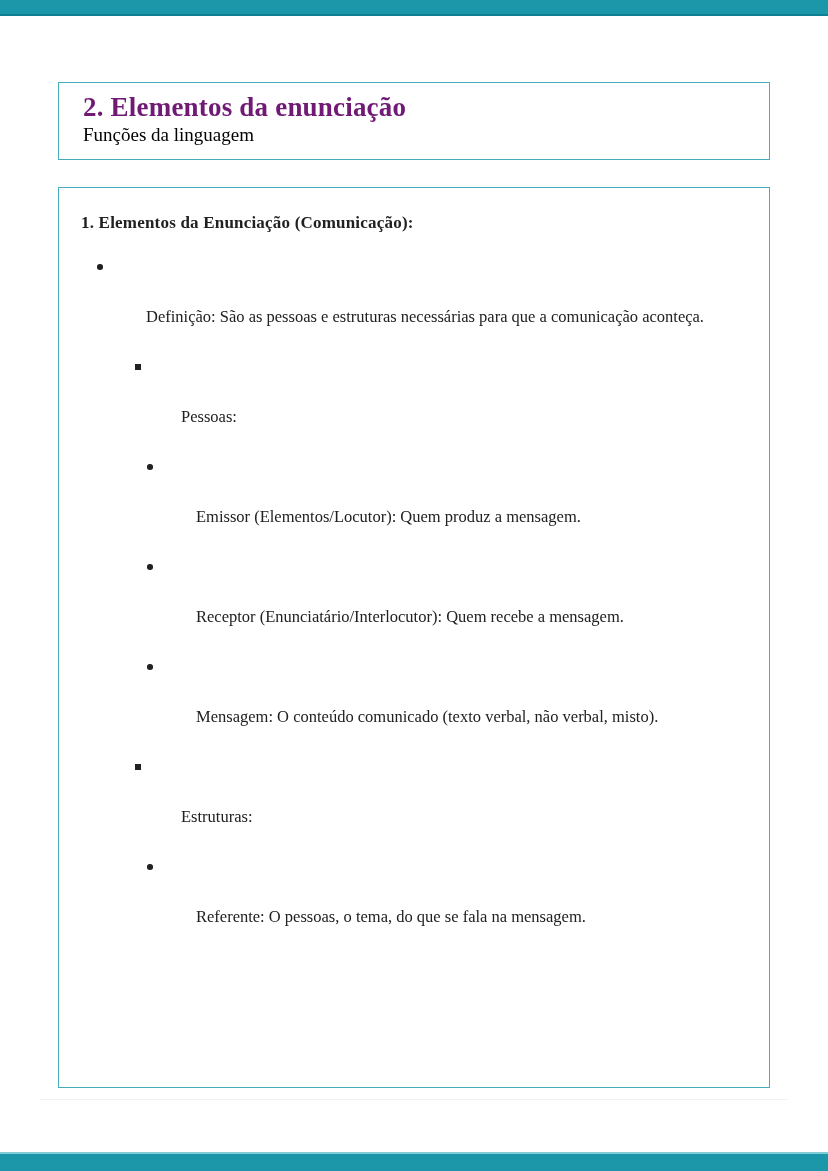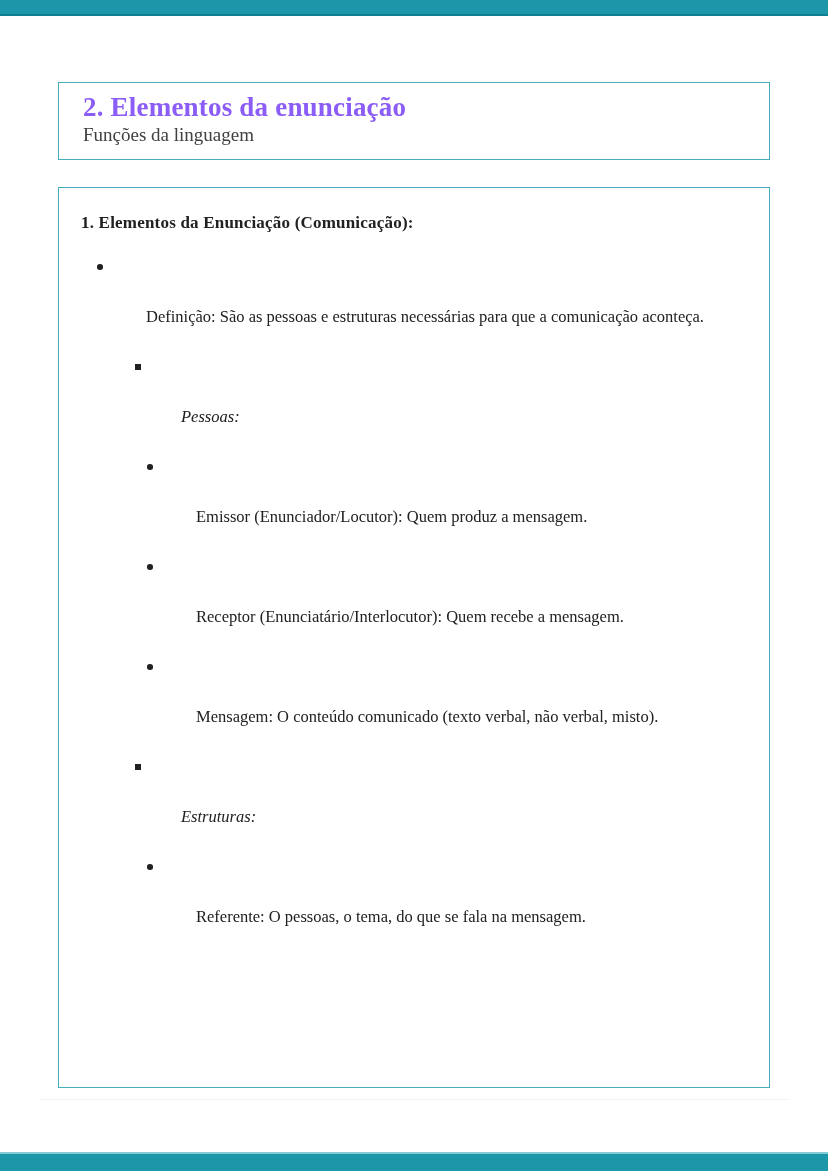--- a/index.html
+++ b/index.html
@@ -26,44 +26,44 @@
     position:absolute; top:1099px; left:40px; width:748px; height:1px;
     background:#eef3f4;
   }
   .title-card {
     position:absolute; left:58px; top:82px; width:712px; height:78px;
     border:1px solid #44aebc;
     background:#ffffff;
     padding:9px 24px 0 24px;
   }
   .page-title {
-    font-size:27px; font-weight:bold; color:#8b5cf6;
+    font-size:27px; font-weight:bold; color:#701a75;
     line-height:31px; letter-spacing:0.2px;
   }
   .page-subtitle {
-    font-size:19px; color:#404040; line-height:24px;
+    font-size:19px; color:#000000; line-height:24px;
   }
   .content-card {
     position:absolute; left:58px; top:187px; width:712px; height:901px;
     border:1px solid #44aebc;
     background:#ffffff;
     padding:22px 31px 0 22px;
     font-size:16.5px; line-height:25px;
   }
   .section-heading {
     font-weight:bold; font-size:17px; line-height:26px;
     margin-bottom:18px;
     letter-spacing:0.2px;
   }
   .outline { margin-bottom:0; }
   .li { position:relative; white-space:pre-wrap; }
   .li .txt { white-space:pre-wrap; }
   .l1 { padding-left:32px; }
   .l2 { padding-left:51px; }
-  .l3 { padding-left:67px;font-style:italic; }
+  .l3 { padding-left:67px; }
   .l4 { padding-left:82px; }
   .marker { position:absolute; display:block; }
   .l1 > .marker { left:16px; }
   .l2 > .marker { left:35px; }
   .l3 > .marker { left:54px; }
   .l4 > .marker { left:66px; }
   .marker.disc {
     top:10px; width:5.5px; height:5.5px;
     background:#212121; border-radius:50%;
   }
@@ -97,21 +97,21 @@
       <div class="li l1">
         <span class="marker disc"></span>
         <span class="txt">Definição: São as pessoas e estruturas necessárias para que a comunicação aconteça.</span>
       </div>
       <div class="li l3">
         <span class="marker square"></span>
         <span class="txt">Pessoas:</span>
       </div>
       <div class="li l4">
         <span class="marker disc"></span>
-        <span class="txt">Emissor (Enunciador/Locutor): Quem produz a mensagem.</span>
+        <span class="txt">Emissor (Elementos/Locutor): Quem produz a mensagem.</span>
       </div>
       <div class="li l4">
         <span class="marker disc"></span>
         <span class="txt">Receptor (Enunciatário/Interlocutor): Quem recebe a mensagem.</span>
       </div>
       <div class="li l4">
         <span class="marker disc"></span>
         <span class="txt">Mensagem: O conteúdo comunicado (texto verbal, não verbal, misto).</span>
       </div>
       <div class="li l3">

